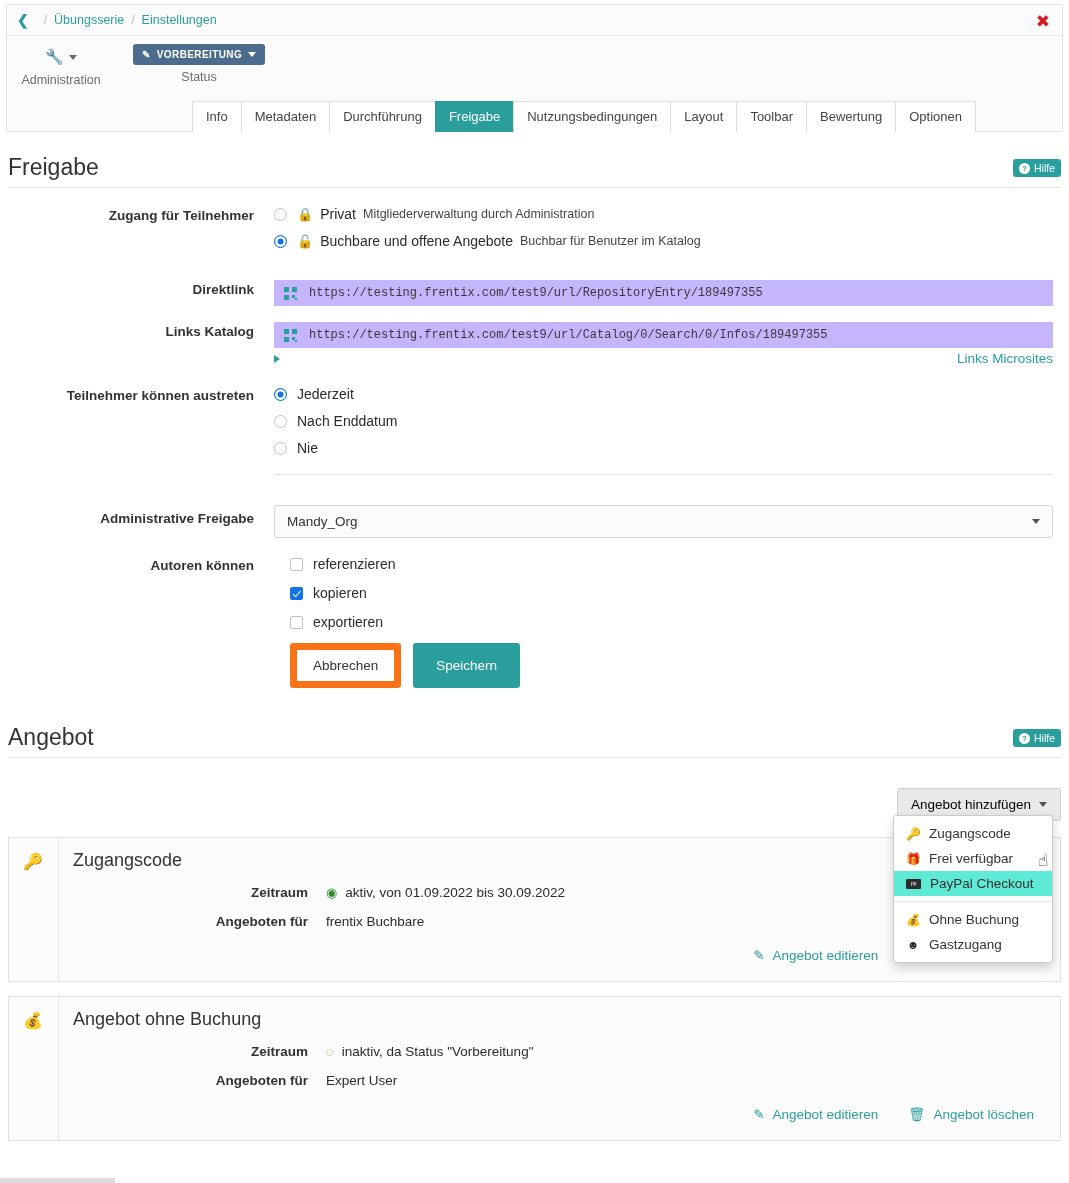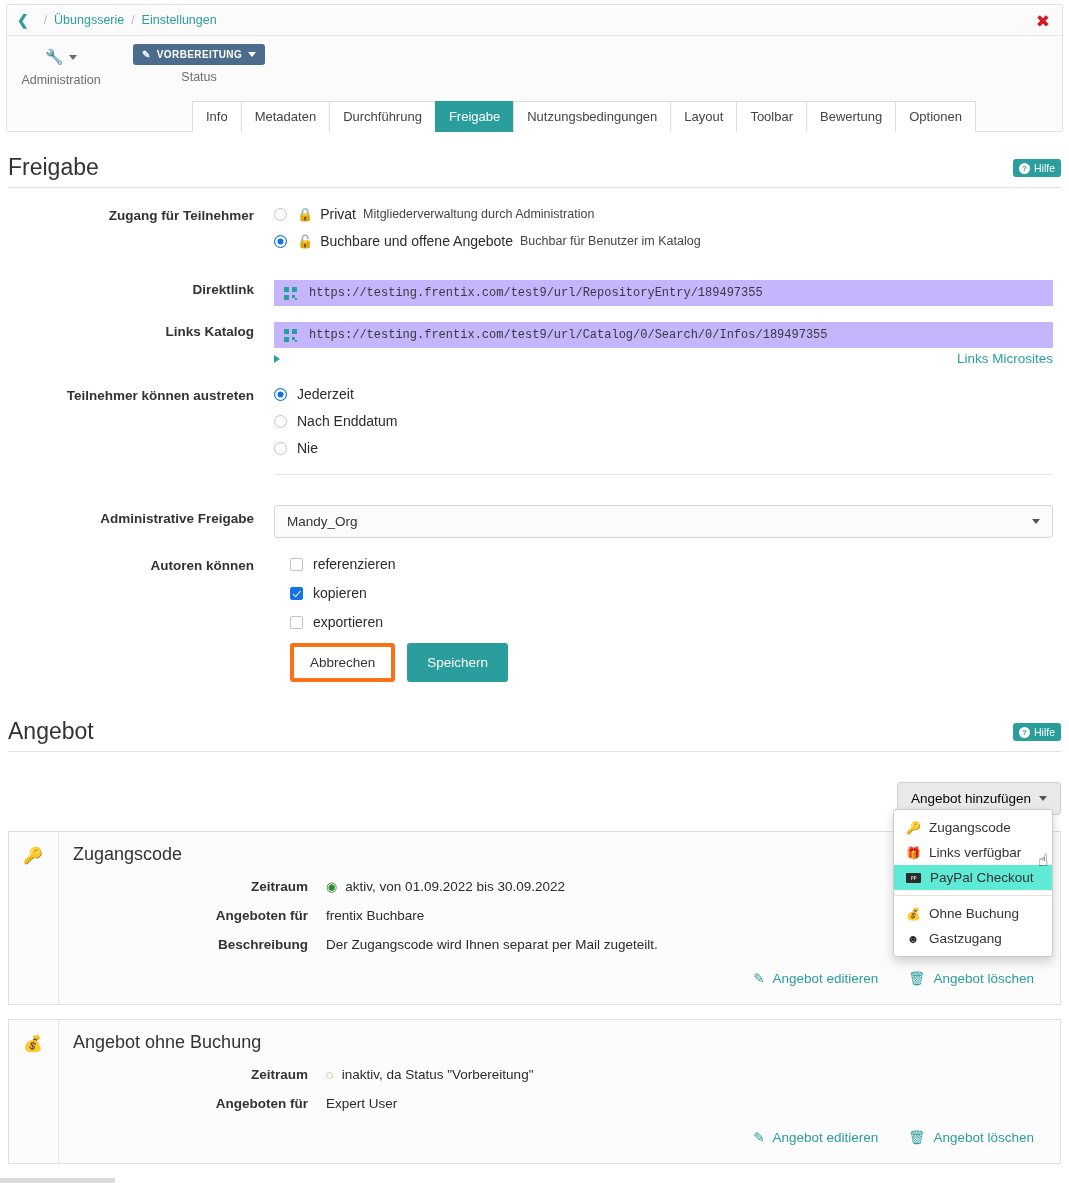--- a/index.html
+++ b/index.html
@@ -210,21 +210,21 @@
   .cbox.checked:after {
     content:"";width:3px;height:6.5px;
     border:solid #ffffff;border-width:0 1.8px 1.8px 0;
     transform:rotate(42deg); margin-top:-1.5px;
   }
   .cb-label { font-size:14px; color:#2b2b2b; }
 
   .btn-row { display:flex; gap:12px; margin-top:6px; }
   .btn {
     padding:8px 16px; border-radius:3px; font-size:13.5px;
-    border:4px solid #f97316; background:#ffffff; color:#333333;
+    border:7px solid #f97316; background:#ffffff; color:#333333;
   }
   .btn.primary { background:#2a9d9d; border-color:#2a9d9d; color:#ffffff; }
 
   
   .offer-toolbar { display:flex; justify-content:flex-end; padding:12px 0 16px 0; position:relative; }
   .dd-btn {
     background:#e9e9e9; border:1px solid #cfcfcf; border-radius:3px;
     padding:8px 13px; font-size:13.5px; color:#000000;
     display:flex; align-items:center; gap:8px;
   }
@@ -457,21 +457,21 @@
         <span>Angebot hinzufügen</span>
         <span class="sel-caret"></span>
       </div>
       <div class="dd-menu">
         <div class="dd-item">
           <span class="dd-ico">🔑</span>
           <span>Zugangscode</span>
         </div>
         <div class="dd-item">
           <span class="dd-ico">🎁</span>
-          <span>Links verfügbar</span>
+          <span>Frei verfügbar</span>
         </div>
         <div class="dd-item hover">
           <span class="paypal-ico">PP</span>
           <span>PayPal Checkout</span>
         </div>
         <div class="dd-sep"></div>
         <div class="dd-item">
           <span class="dd-ico">💰</span>
           <span>Ohne Buchung</span>
         </div>
@@ -492,26 +492,20 @@
             <span class="eye-on">◉</span>
             <span>aktiv, von 01.09.2022 bis 30.09.2022</span>
           </div>
         </div>
         <div class="offer-row">
           <div class="offer-key">Angeboten für</div>
           <div class="offer-val">
               <span>frentix Buchbare</span>
             </div>
         </div>
-        <div class="offer-row">
-          <div class="offer-key">Beschreibung</div>
-          <div class="offer-val">
-              <span>Der Zugangscode wird Ihnen separat per Mail zugeteilt.</span>
-            </div>
-        </div>
         <div class="offer-actions">
           <div class="act-link">
             <span>✎</span>
             <span>Angebot editieren</span>
           </div>
           <div class="act-link">
             <span>🗑</span>
             <span>Angebot löschen</span>
           </div>
         </div>

